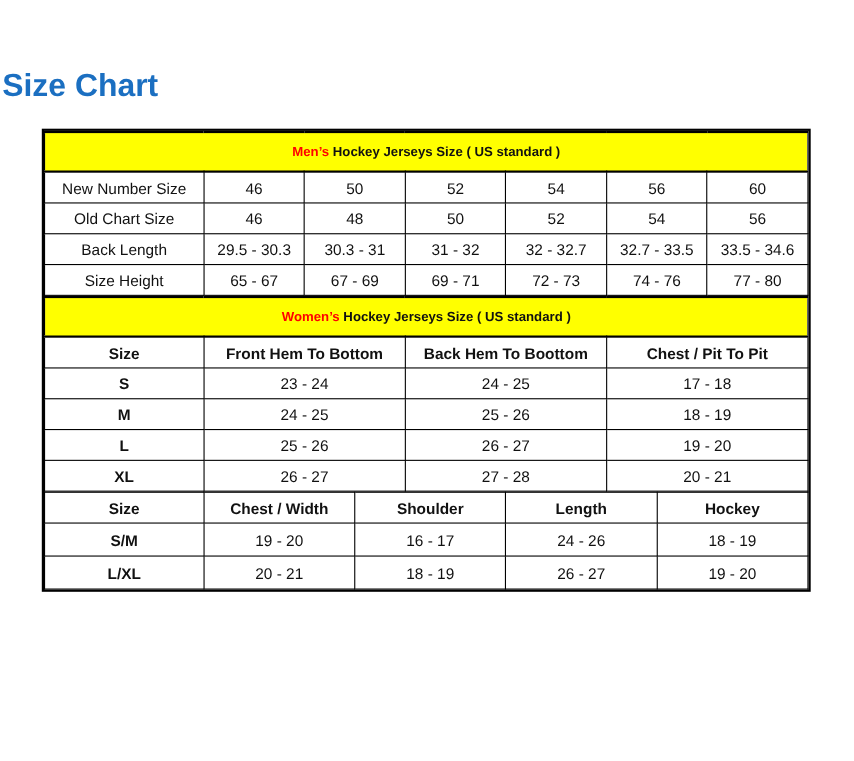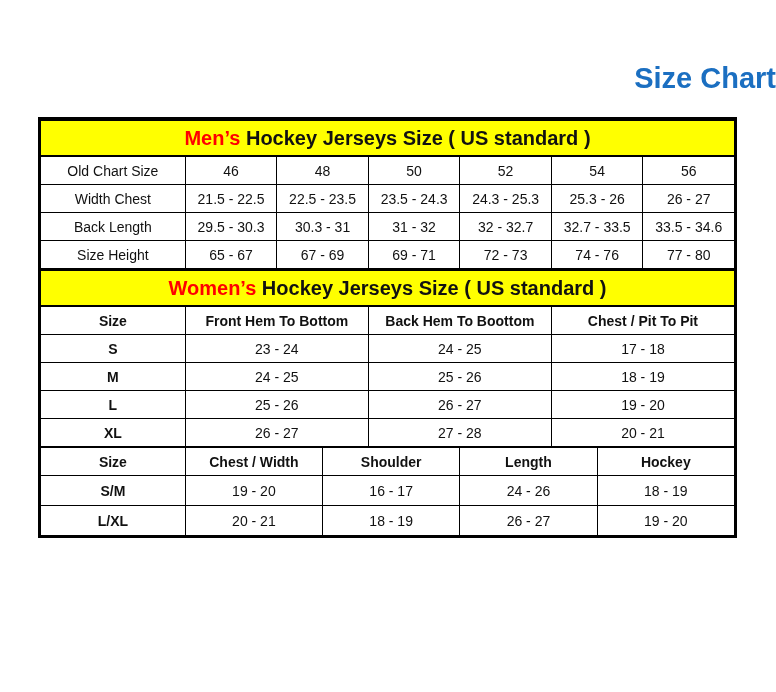--- a/index.html
+++ b/index.html
@@ -5,22 +5,22 @@
   html, body {
     margin: 0;
     padding: 0;
     width: 776px;
     height: 692px;
     background: #ffffff;
     font-family: "Liberation Sans", sans-serif;
     overflow: hidden;
   }
   .title {
-    margin: 62px 0 0 17px;
-    text-align: right;
+    margin: 62px 0 0 2px;
+    text-align: left;
     font-size: 29px;
     font-weight: 700;
     color: #1b6fc1;
   }
   .chart {
     width: 695px;
     margin: 22px 0 0 38px;
     border: 2px solid #000000;
   }
   table {
@@ -35,21 +35,21 @@
     font-size: 14px;
     color: #111111;
     height: 27px;
     padding: 0 2px;
     white-space: nowrap;
     overflow: hidden;
   }
   tr.band td {
     background: #ffff00;
     font-weight: 700;
-    font-size: 20px;
+    font-size: 12px;
     height: 34px;
     border-top: 2px solid #000000;
     border-bottom: 2px solid #000000;
   }
   tr.band .accent {
     color: #ff0000;
   }
   tr.hdr td {
     font-weight: 700;
   }
@@ -81,36 +81,36 @@
           <col style="width: 13.19%;">
           <col style="width: 13.19%;">
           <col style="width: 13.19%;">
           <col style="width: 13.19%;">
         </colgroup>
         <tbody>
           <tr class="band">
             <td colspan="7"><span class="accent">Men’s</span> Hockey Jerseys Size ( US standard )</td>
           </tr>
           <tr class="datarow">
+            <td>New Number Size</td>
+            <td>46</td>
+            <td>50</td>
+            <td>52</td>
+            <td>54</td>
+            <td>56</td>
+            <td>60</td>
+          </tr>
+          <tr class="datarow">
             <td>Old Chart Size</td>
             <td>46</td>
             <td>48</td>
             <td>50</td>
             <td>52</td>
             <td>54</td>
             <td>56</td>
-          </tr>
-          <tr class="datarow">
-            <td>Width Chest</td>
-            <td>21.5 - 22.5</td>
-            <td>22.5 - 23.5</td>
-            <td>23.5 - 24.3</td>
-            <td>24.3 - 25.3</td>
-            <td>25.3 - 26</td>
-            <td>26 - 27</td>
           </tr>
           <tr class="datarow">
             <td>Back Length</td>
             <td>29.5 - 30.3</td>
             <td>30.3 - 31</td>
             <td>31 - 32</td>
             <td>32 - 32.7</td>
             <td>32.7 - 33.5</td>
             <td>33.5 - 34.6</td>
           </tr>

